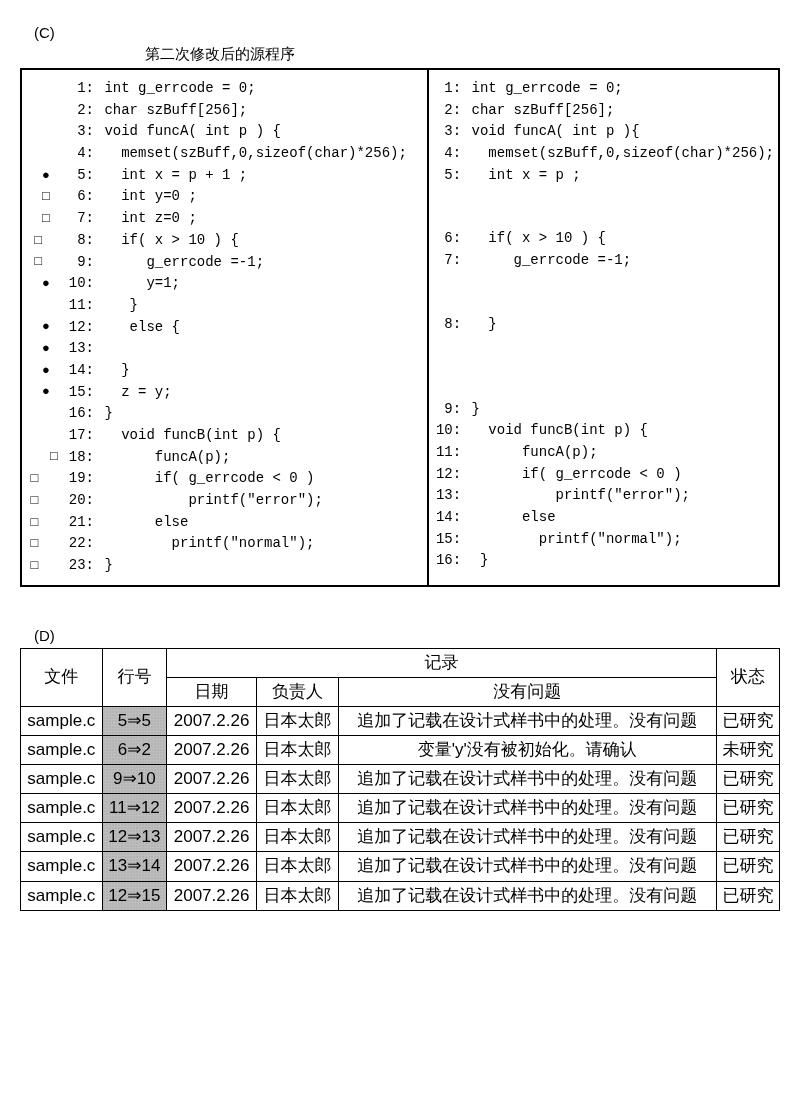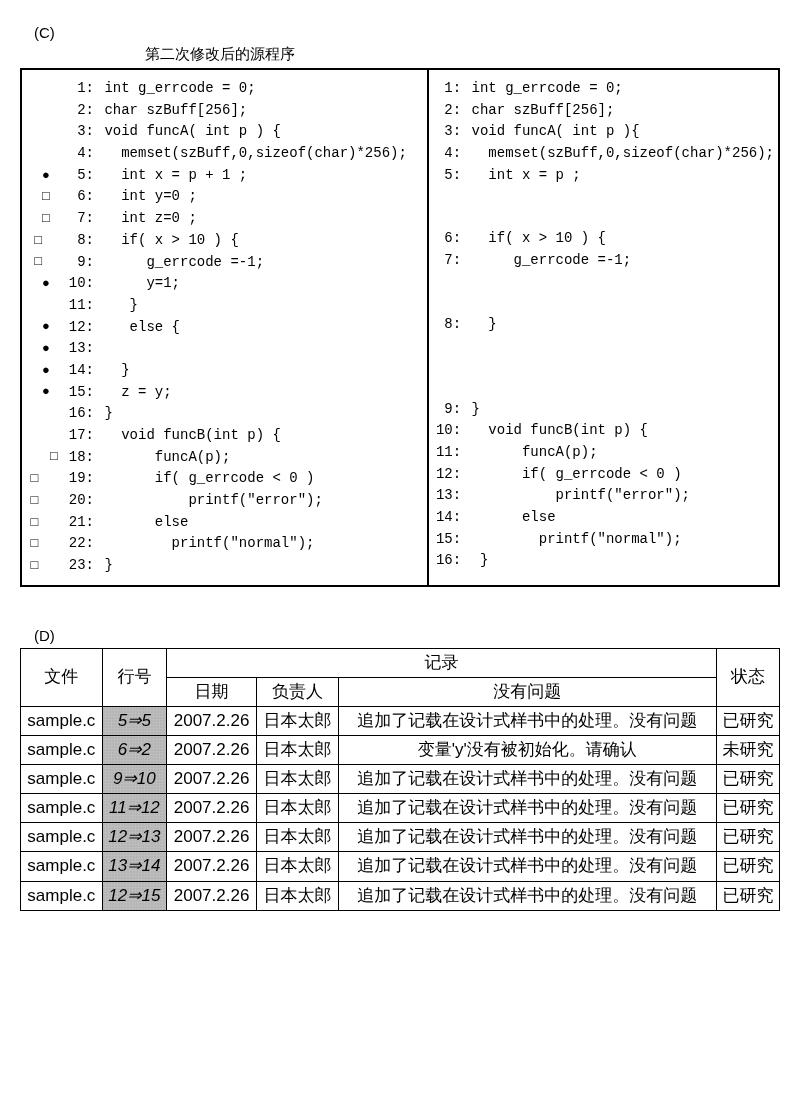--- a/index.html
+++ b/index.html
@@ -77,21 +77,20 @@
     text-align: center;
     line-height: 1.3;
   }
   .table-d th {
     font-weight: normal;
   }
   .linecol {
     background: #bdbdbd;
     background-image: radial-gradient(#9a9a9a 1px, transparent 1px);
     background-size: 3px 3px;
-    font-style: italic;
   }
 </style>
 </head>
 <body>
 
 <div class="section-label">(C)</div>
 <div class="heading-row">
   <div class="heading-left">第二次修改后的源程序</div>
 </div>
 

